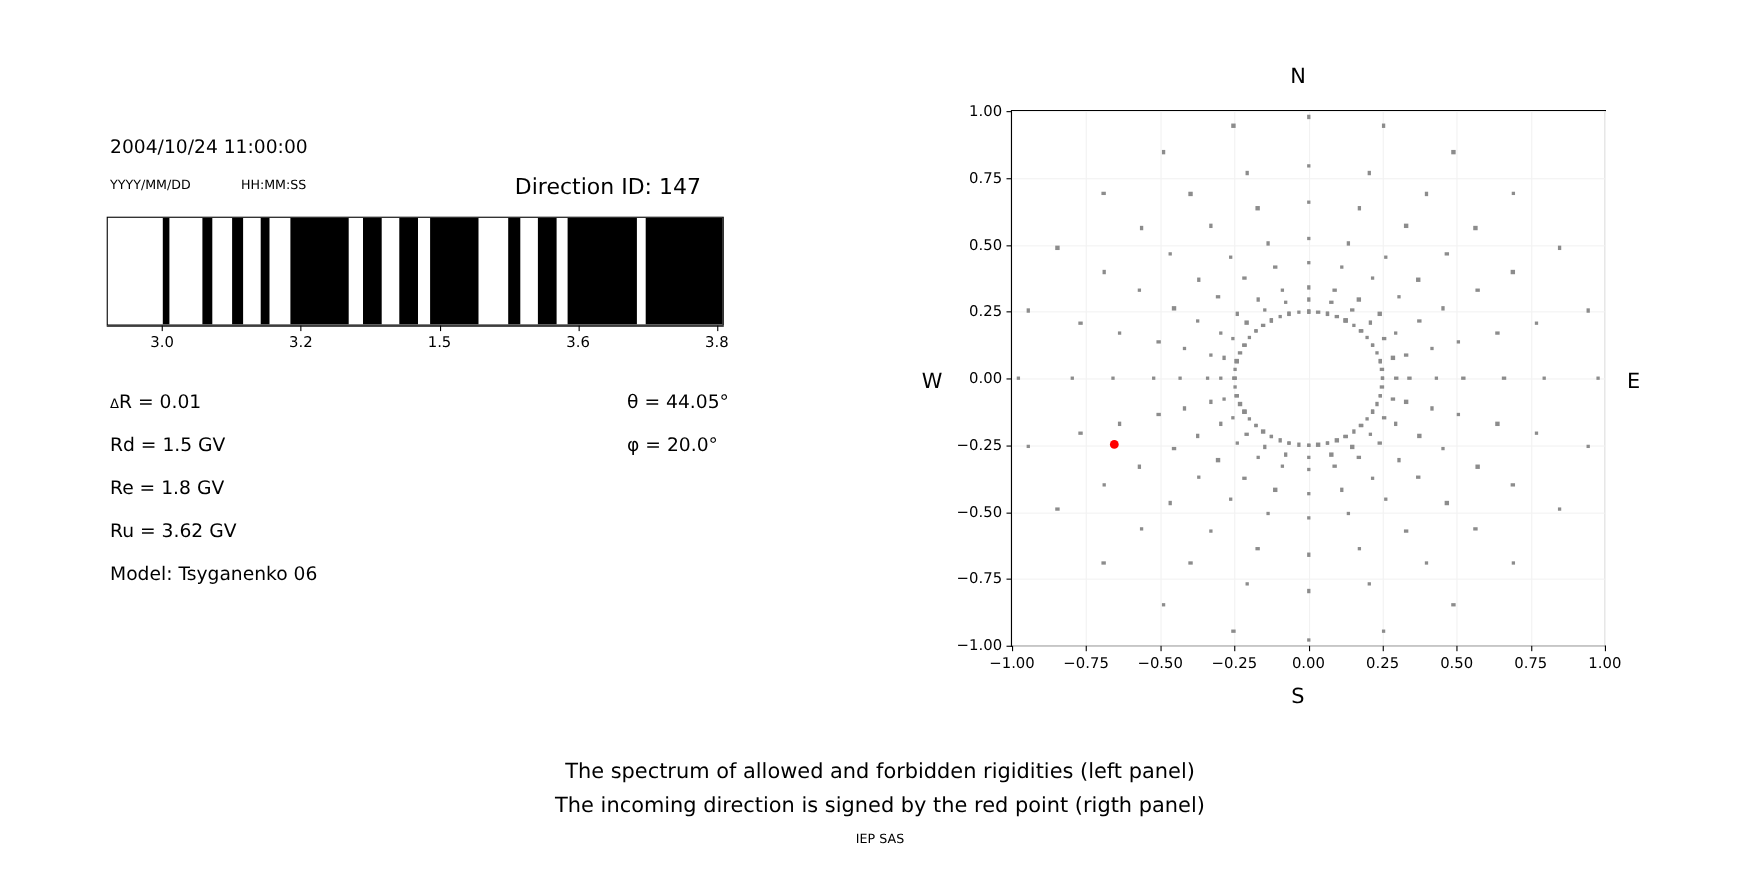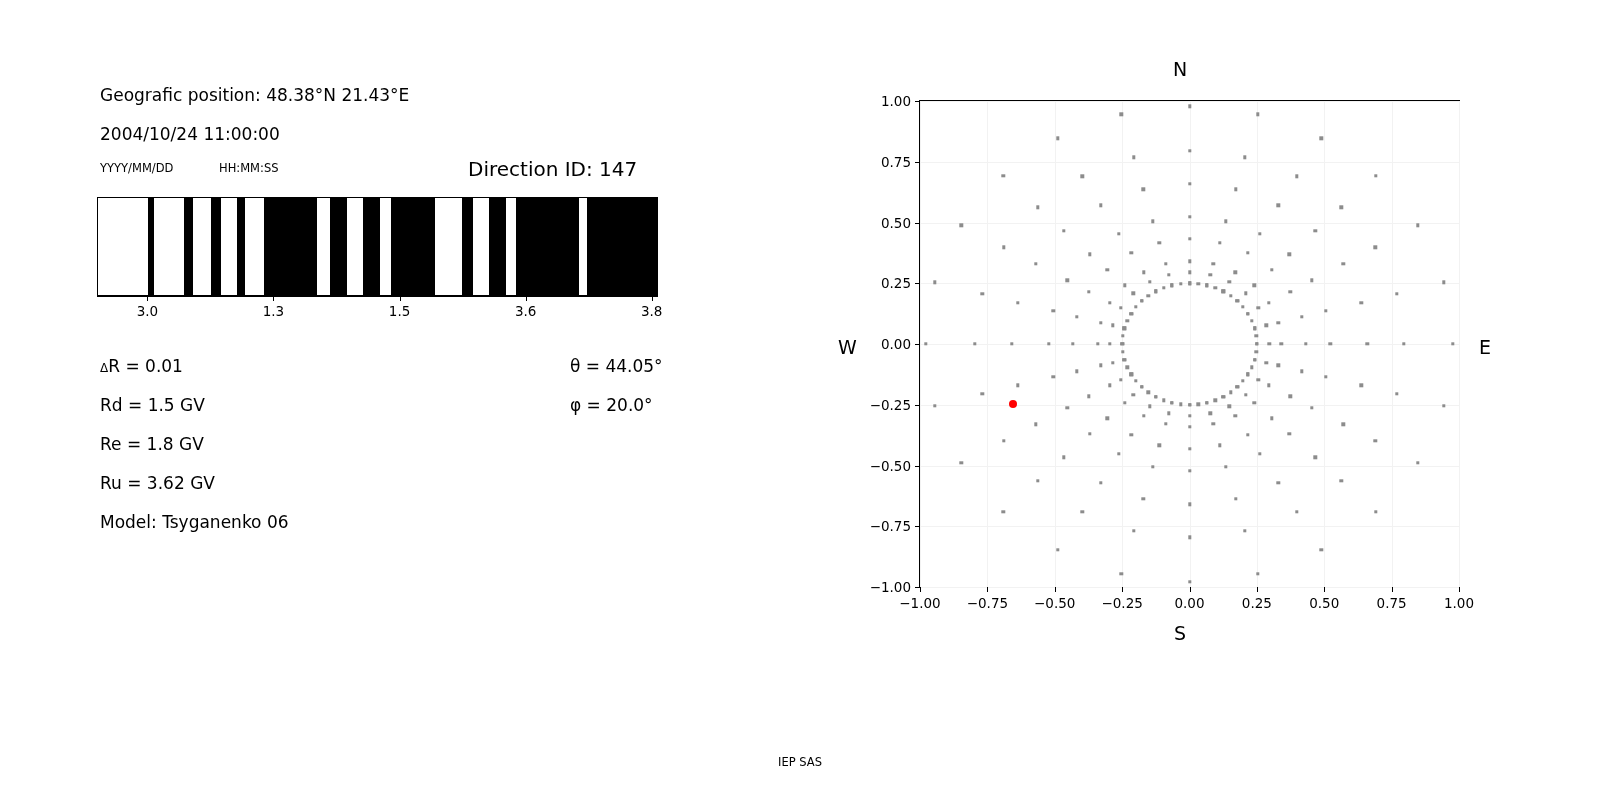--- a/index.html
+++ b/index.html
@@ -224,21 +224,20 @@
     text-align: center;
     font-size: 11.5px;
     color: #000;
   }
 </style>
 </head>
 <body>
 
 <div id="left-panel">
 
-  <div class="info-line" id="geo-position">Geografic position: 48.38°N 21.43°E</div>
 
   <div class="info-line" id="datetime-value">2004/10/24 11:00:00</div>
 
   <div class="info-line" id="date-format-hint">YYYY/MM/DD</div>
 
   <div class="info-line" id="time-format-hint">HH:MM:SS</div>
 
   <div class="info-line" id="direction-id">Direction ID: 147</div>
 
   <div id="spectrum-wrap">
@@ -256,21 +255,21 @@
         <div class="band" style="left: 417.913px; width: 63.0337px; background: rgb(0, 0, 0);"></div>
         <div class="band" style="left: 489.142px; width: 71.8584px; background: rgb(0, 0, 0);"></div>
       </div>
   </div>
 
   <div id="spectrum-axis"></div>
   <div id="spectrum-axis-ticks" style="position:absolute;left:97px;top:296px;width:561px;height:46px;">
       <div class="axis-tick" style="left: 50.427px;"></div>
       <div class="axis-tick-label" style="left: 50.427px;">3.0</div>
       <div class="axis-tick" style="left: 176.494px;"></div>
-      <div class="axis-tick-label" style="left: 176.494px;">1.3</div>
+      <div class="axis-tick-label" style="left: 176.494px;">3.2</div>
       <div class="axis-tick" style="left: 302.562px;"></div>
       <div class="axis-tick-label" style="left: 302.562px;">1.5</div>
       <div class="axis-tick" style="left: 428.629px;"></div>
       <div class="axis-tick-label" style="left: 428.629px;">3.6</div>
       <div class="axis-tick" style="left: 554.697px;"></div>
       <div class="axis-tick-label" style="left: 554.697px;">3.8</div>
     </div>
 
   <div class="param" style="left:100px; top:356px;">
     <span class="delta">Δ</span><span>R = 0.01</span>
@@ -584,14 +583,16 @@
       <div class="x-tick-label" style="left: 539px;">1.00</div>
     </div>
 
   <div class="compass" id="compass-n">N</div>
   <div class="compass" id="compass-s">S</div>
   <div class="compass" id="compass-w">W</div>
   <div class="compass" id="compass-e">E</div>
 </div>
 
 <div id="caption">
+  <div class="caption-line">The spectrum of allowed and forbidden rigidities (left panel)</div>
+  <div class="caption-line">The incoming direction is signed by the red point (rigth panel)</div>
 </div>
 <div id="footer-credit">IEP SAS</div>
 
 </body></html>

